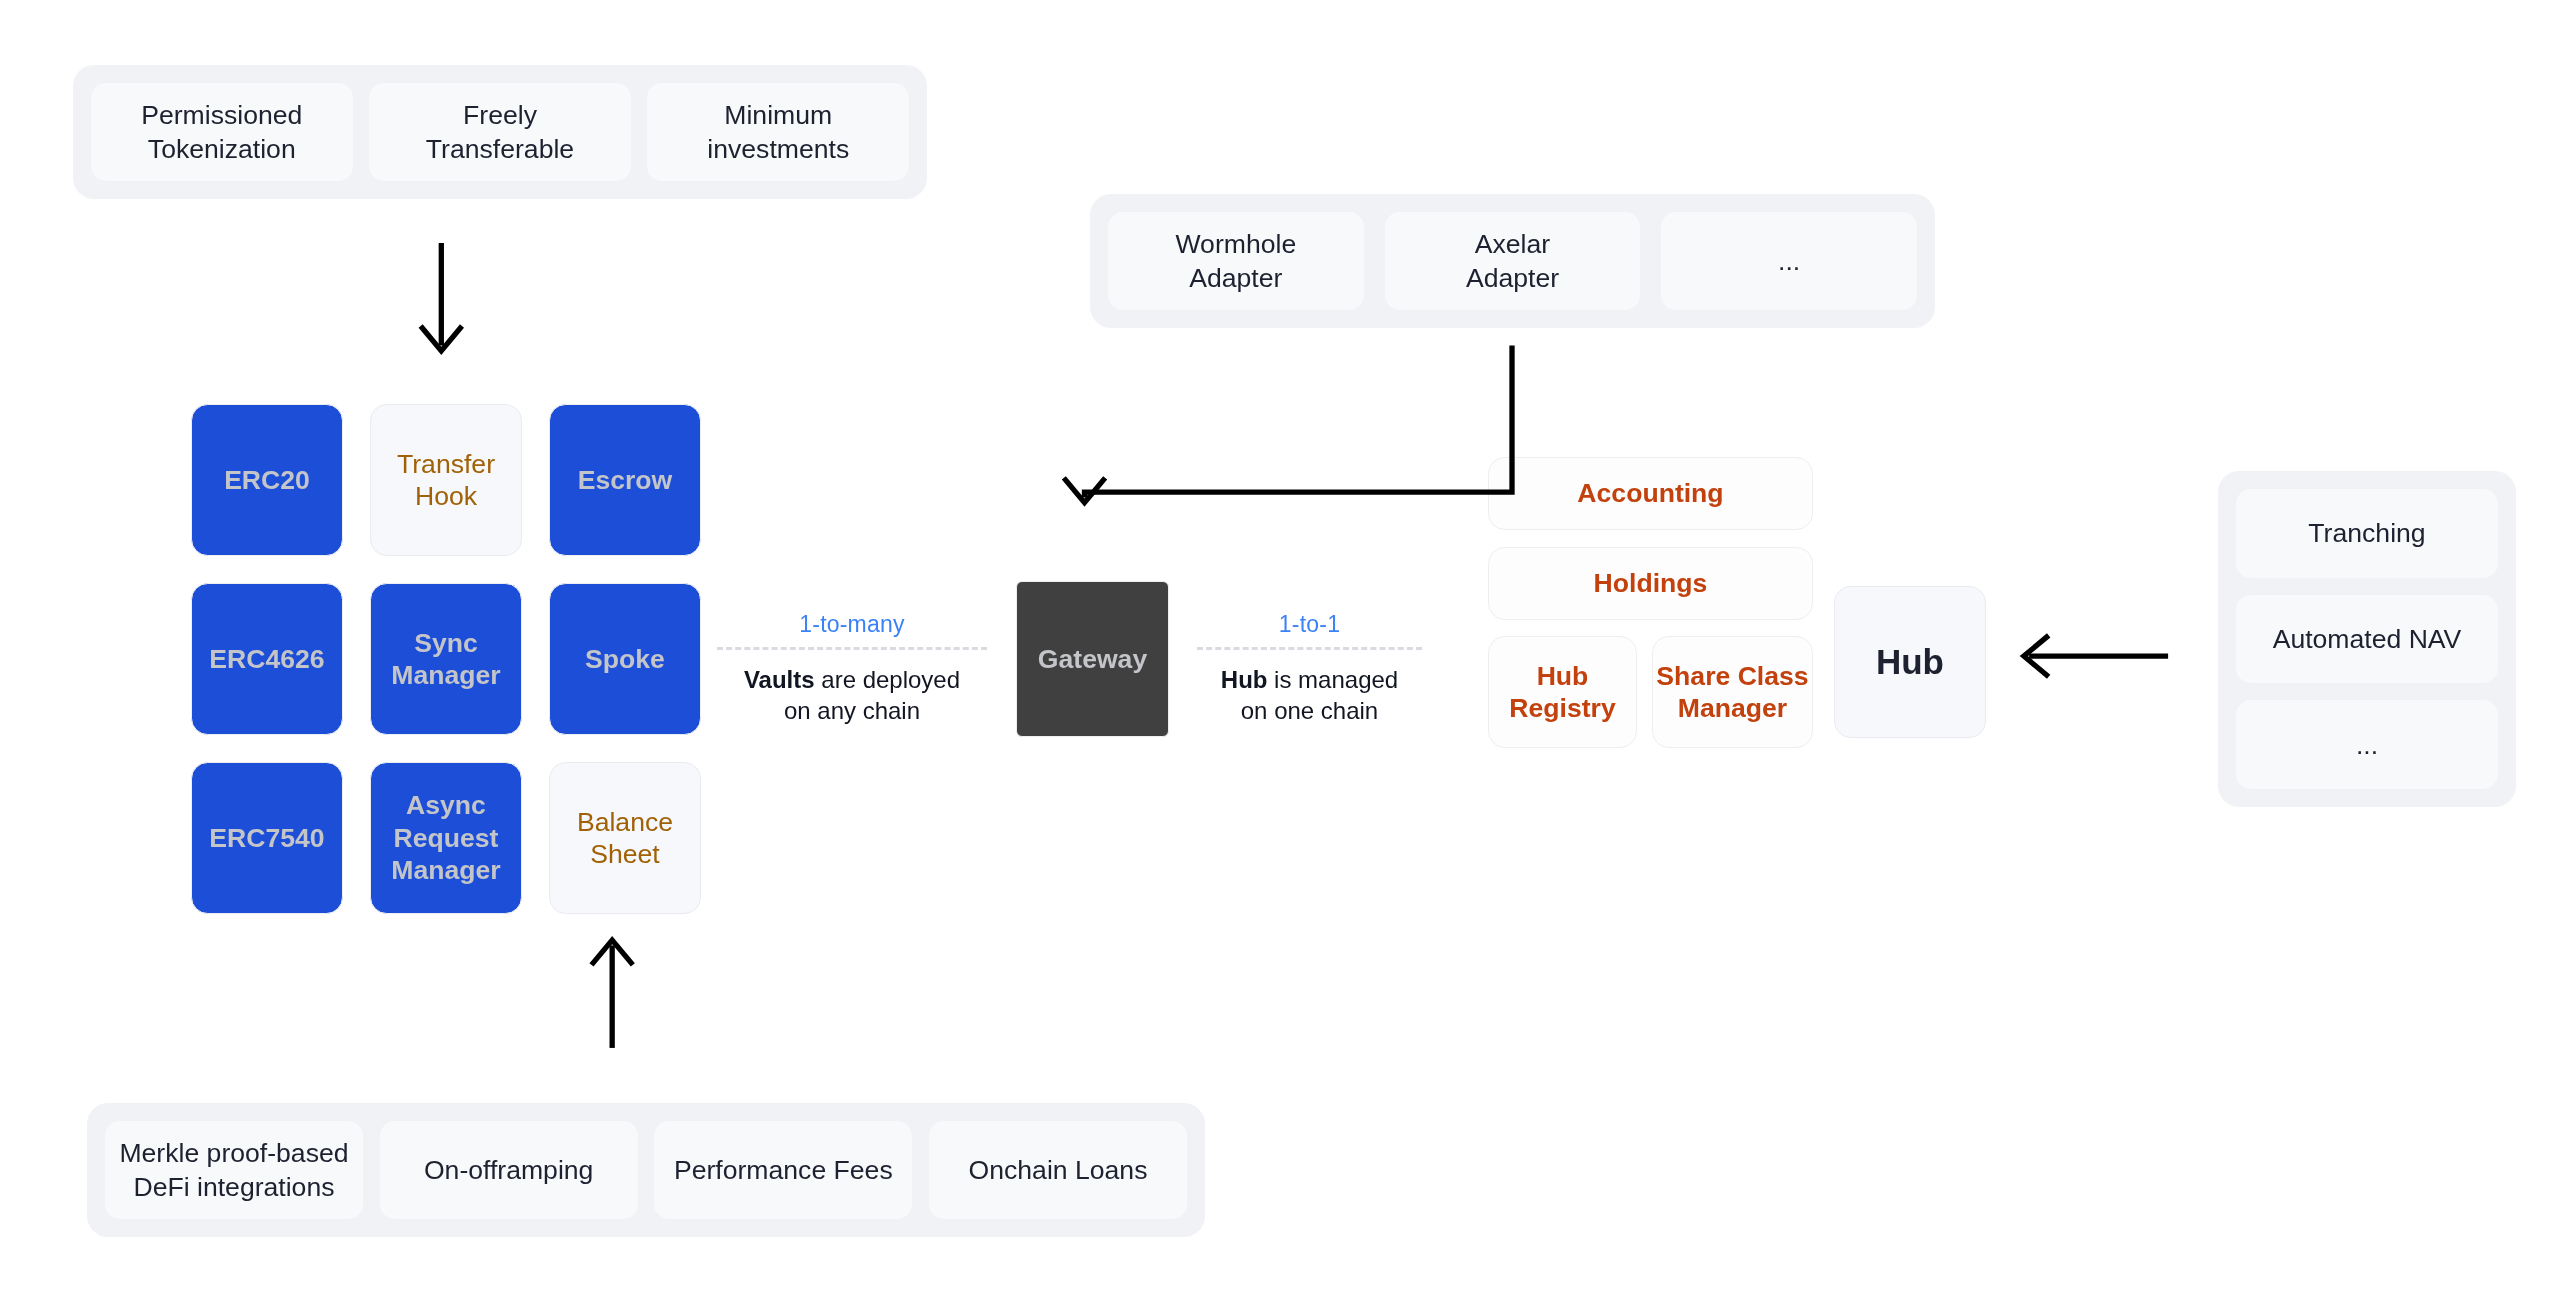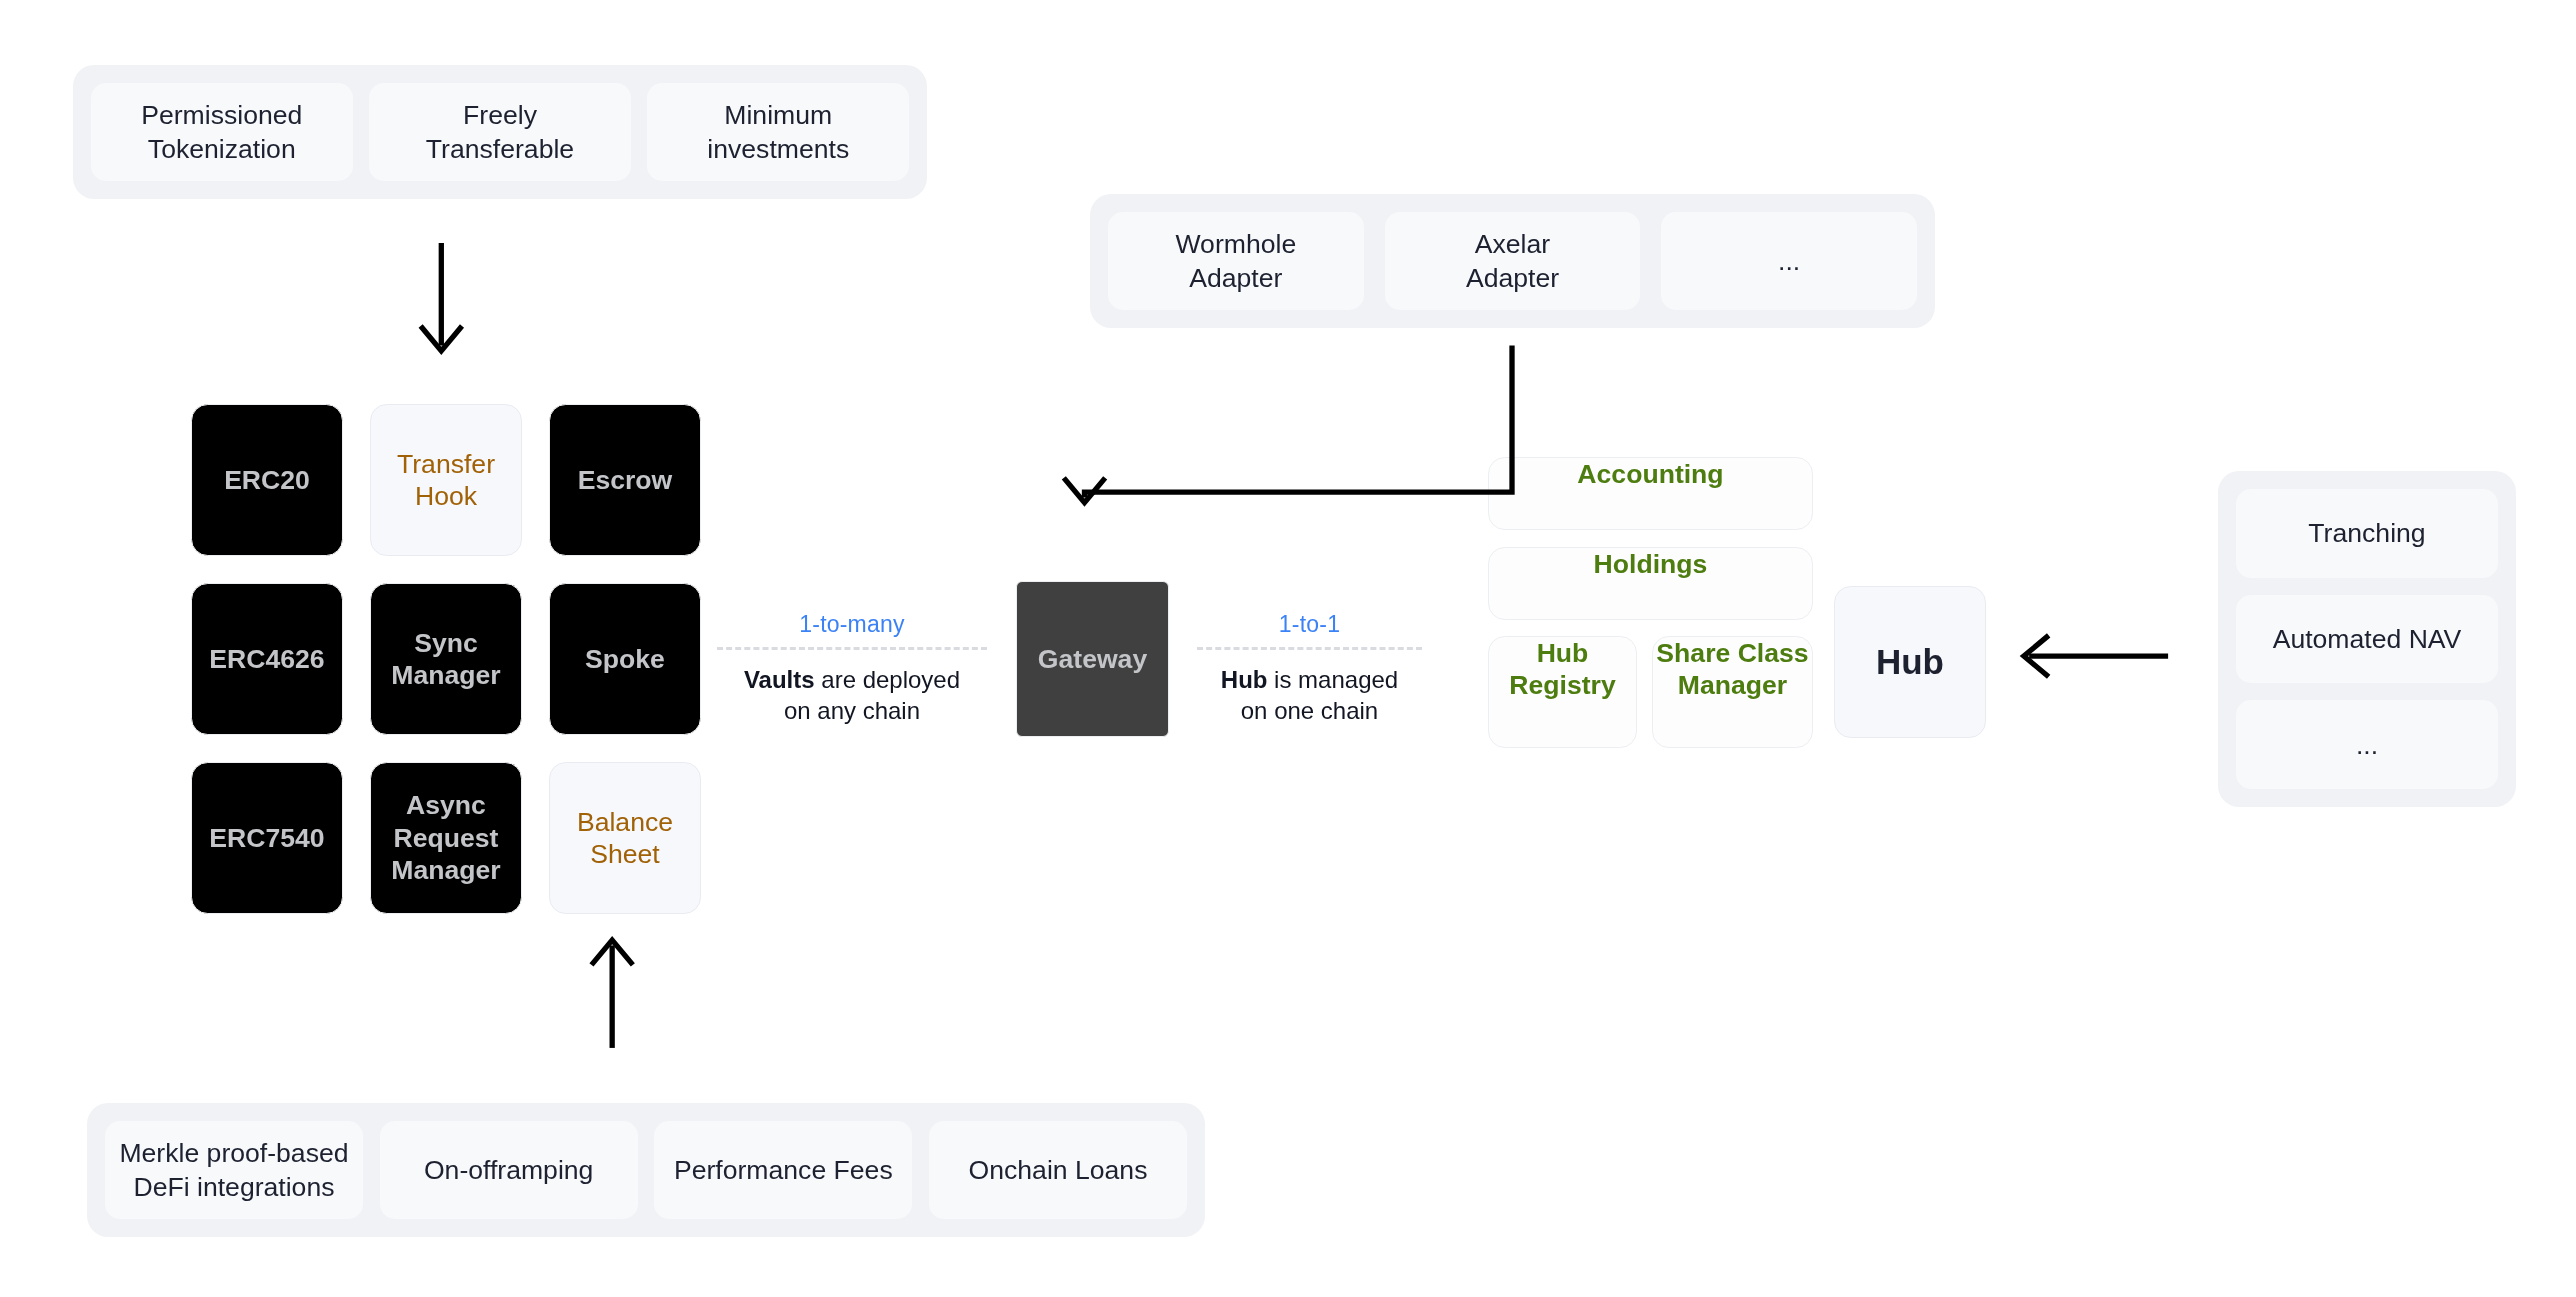--- a/index.html
+++ b/index.html
@@ -61,38 +61,38 @@
     display:flex;align-items:center;justify-content:center;
     text-align:center;box-sizing:border-box;
     font-size:26.6px;line-height:1.22;
   }
   #grid-spoke .c0{left:0px;}
   #grid-spoke .c1{left:179px;}
   #grid-spoke .c2{left:358px;}
   #grid-spoke .r0{top:0px;}
   #grid-spoke .r1{top:179px;}
   #grid-spoke .r2{top:358px;}
-  .cell.ghost{background:#000000;border:1.5px solid #eceef1;color:#c3c5c9;font-weight:700;}
+  .cell.ghost{background:#1d4ed8;border:1.5px solid #eceef1;color:#c3c5c9;font-weight:700;}
   .cell.hl{background:#f7f8fc;border:1.5px solid #e9ebf1;color:#a16207;font-weight:400;}
   .cell.ghost.big{font-size:33px;}
 
   
   #card-gateway{
     position:absolute;left:1016px;top:581px;width:153px;height:156px;
     border-radius:6px;background:#404040;border:1.5px solid #eceef1;
     display:flex;align-items:center;justify-content:center;
     color:#c3c5c9;font-weight:700;font-size:26.6px;box-sizing:border-box;
   }
 
   
   #cluster-hub{position:absolute;left:1488px;top:457px;width:328px;height:380px;}
   #cluster-hub .hcard{
     position:absolute;border-radius:16.7px;background:#fdfdfe;border:1.5px solid #eceef1;
-    display:flex;align-items:flex-start;justify-content:center;text-align:center;
-    color:#4d7c0f;font-weight:700;font-size:26.6px;box-sizing:border-box;line-height:1.22;
+    display:flex;align-items:center;justify-content:center;text-align:center;
+    color:#c2410c;font-weight:700;font-size:26.6px;box-sizing:border-box;line-height:1.22;
   }
   #hc-accounting{left:0px;top:0px;width:325px;height:73px;}
   #hc-holdings{left:0px;top:90px;width:325px;height:73px;}
   #hc-registry{left:0px;top:179px;width:149px;height:112px;}
   #hc-shareclass{left:164px;top:179px;width:161px;height:112px;}
 
   #card-hub{
     position:absolute;left:1834px;top:586px;width:152px;height:152px;
     border-radius:16.7px;background:#f7f8fc;border:1.5px solid #e9ebf1;
     display:flex;align-items:center;justify-content:center;

